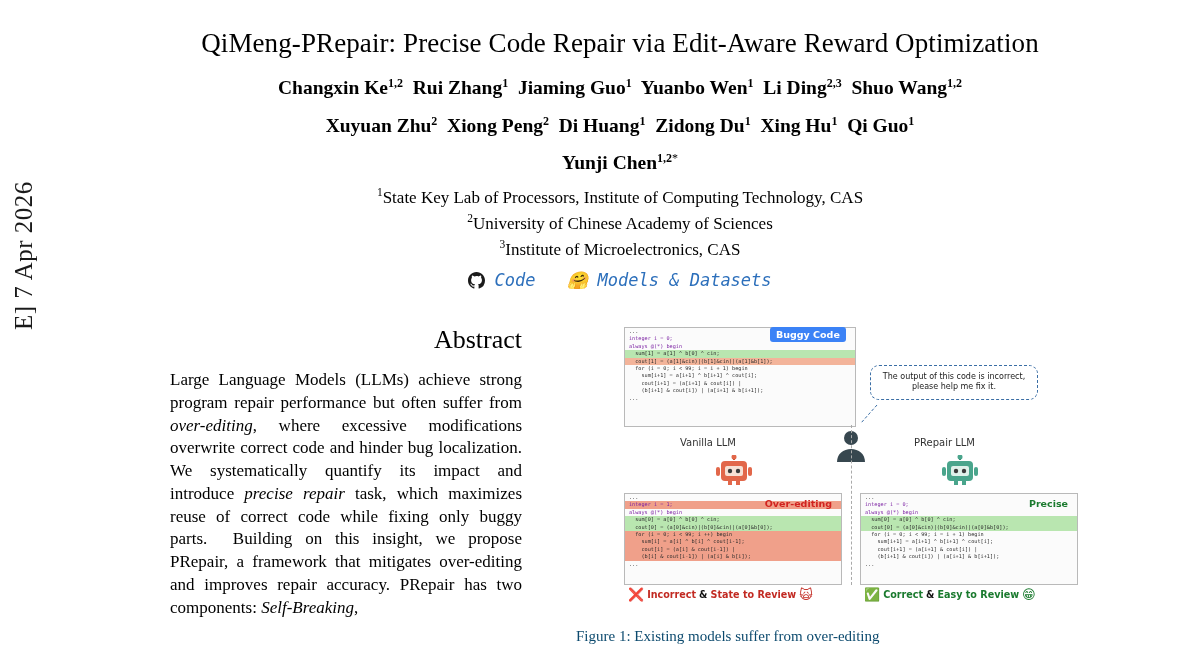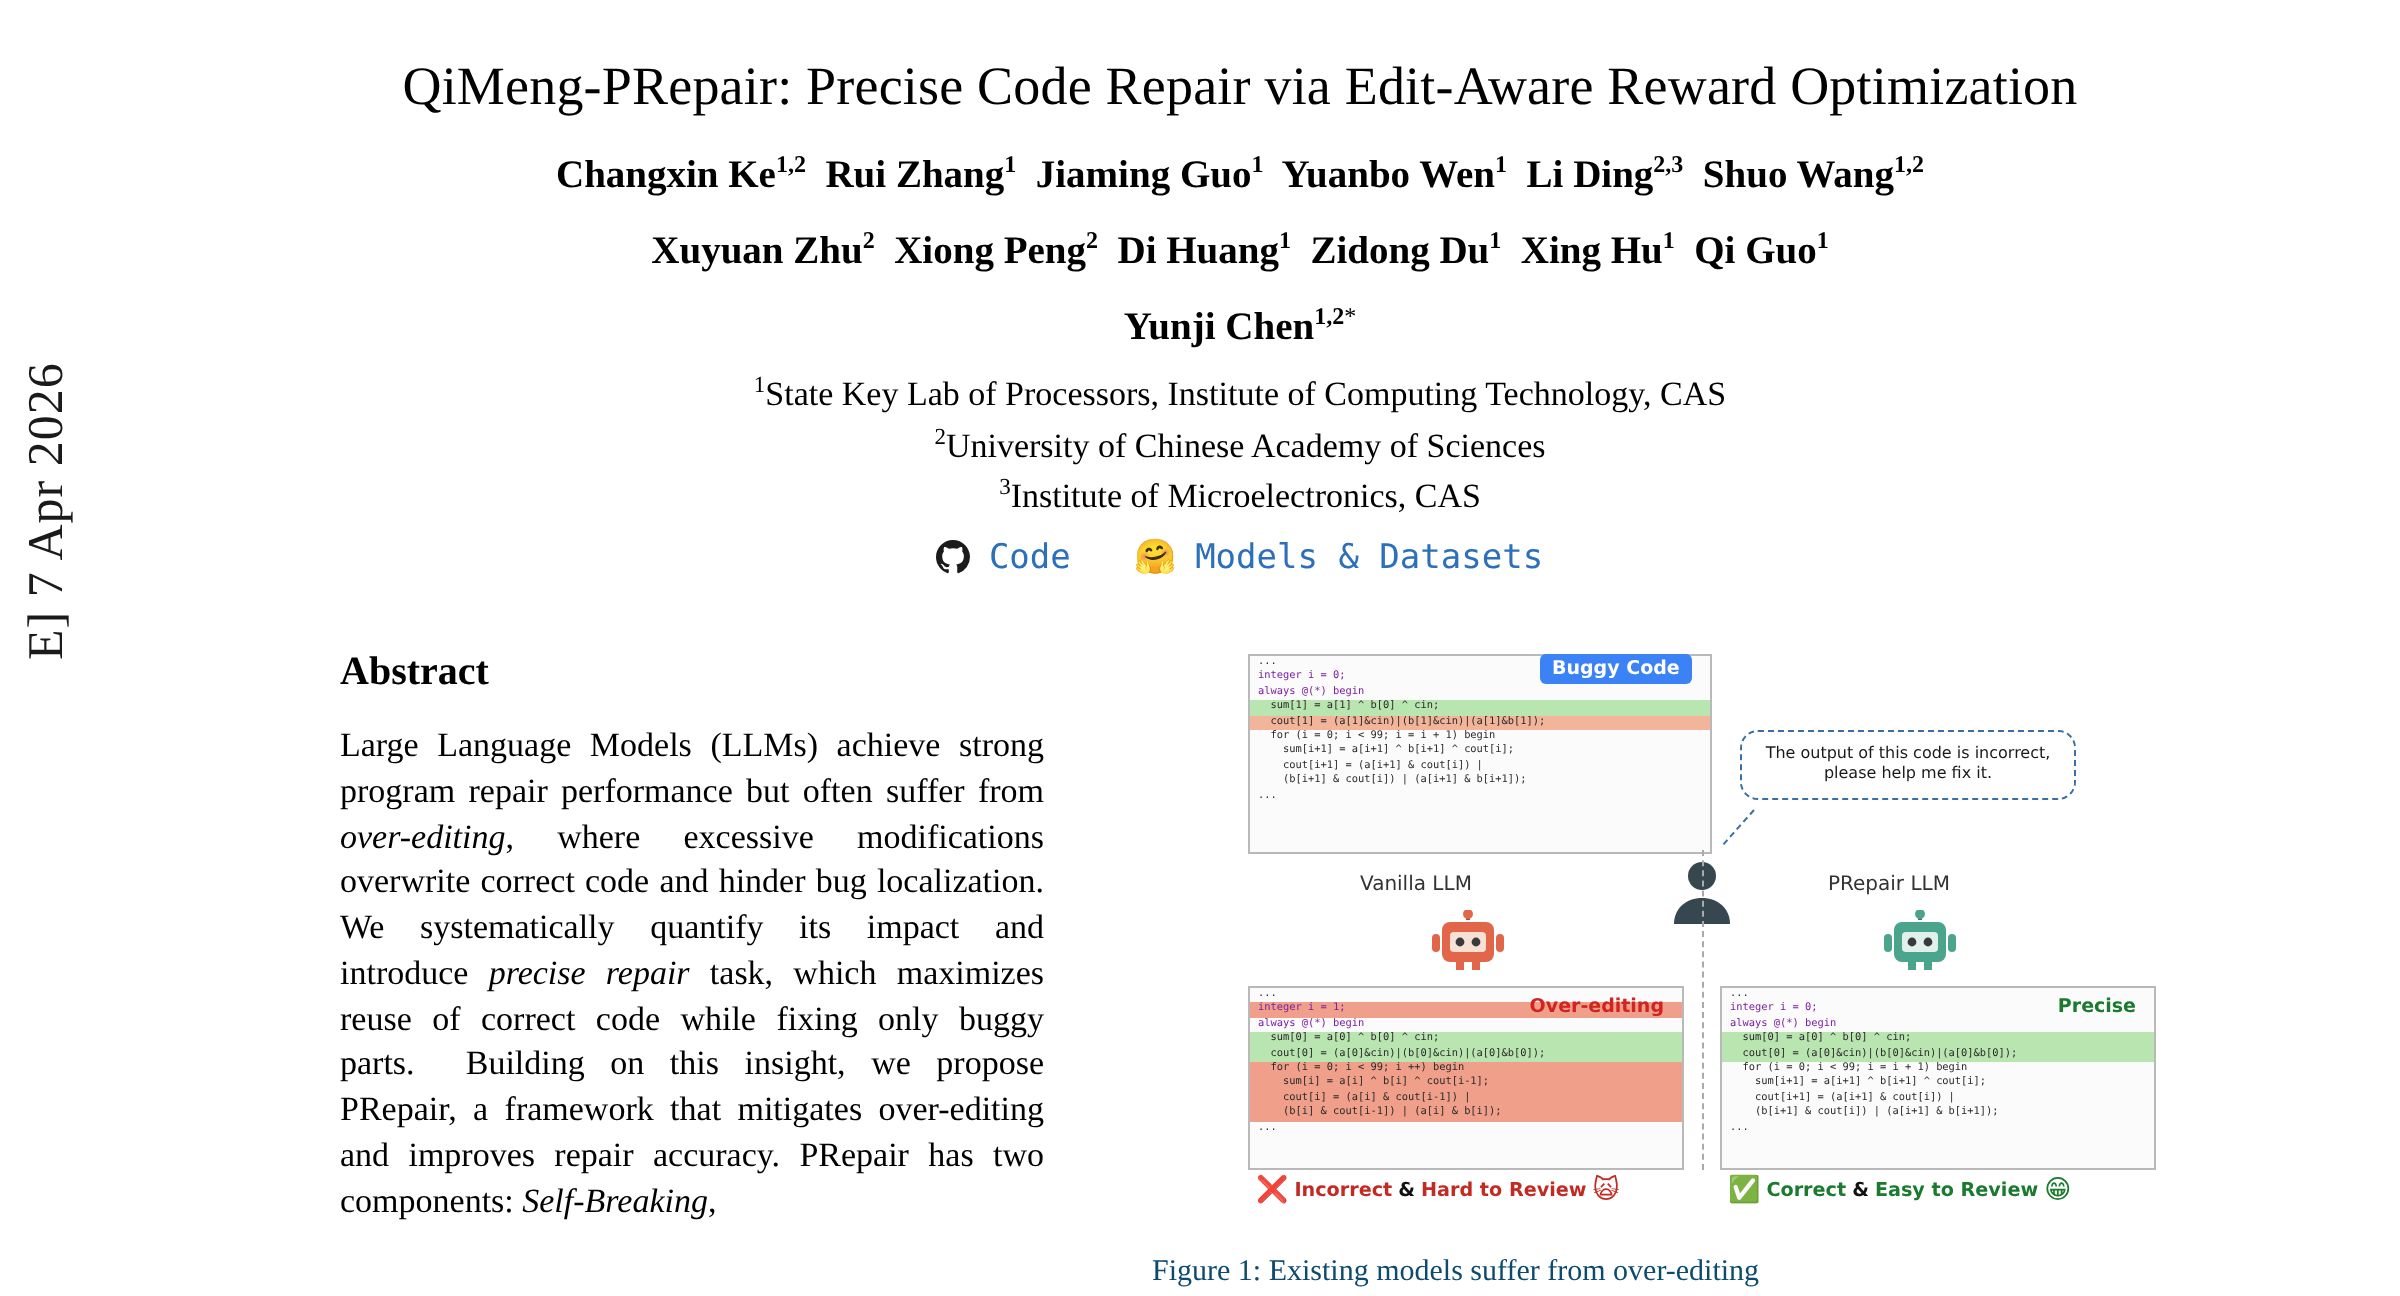--- a/index.html
+++ b/index.html
@@ -71,20 +71,21 @@
   .affils sup { font-size: 11.5px; }
 
   .links {
     margin: 8px auto 0 auto;
     text-align: center;
     font-size: 17px;
     display: flex;
     justify-content: center;
     align-items: center;
     gap: 9px;
+    font-style: italic;
   }
   .links .link-text {
     font-family: "DejaVu Sans Mono", monospace;
     color: #2c6fbb;
     font-size: 17px;
   }
   .gh-icon {
     display: inline-block;
     width: 17px; height: 17px;
     vertical-align: -3px;
@@ -107,23 +108,23 @@
     position: absolute;
     left: 0; top: 0;
     width: 352px;
   }
   .col-right {
     position: absolute;
     left: 452px; top: 0;
     width: 458px;
   }
   .abstract-head {
-    text-align: left;
-    font-size: 20px;
-    font-weight: bold;
+    text-align: right;
+    font-size: 26px;
+    font-weight: normal;
     margin-bottom: 14px;
   }
   .abstract-body {
     font-size: 17px;
     line-height: 1.34;
     text-align: justify;
     text-justify: inter-word;
   }
   .abstract-body i { font-style: italic; }
 
@@ -408,21 +409,21 @@
             <div class="code-line">    (b[i+1] &amp; cout[i]) | (a[i+1] &amp; b[i+1]);</div>
             <div class="code-line">...</div>
           </div>
           <div class="badge badge-precise">Precise</div>
         </div>
 
         <div class="verdict verdict-left">
           <span class="emoji">❌</span>
           <span>Incorrect</span>
           <span class="amp">&amp;</span>
-          <span>Hard to Review</span>
+          <span>State to Review</span>
           <span class="emoji">🙀</span>
         </div>
         <div class="verdict verdict-right">
           <span class="emoji">✅</span>
           <span>Correct</span>
           <span class="amp">&amp;</span>
           <span>Easy to Review</span>
           <span class="emoji">😁</span>
         </div>
 

